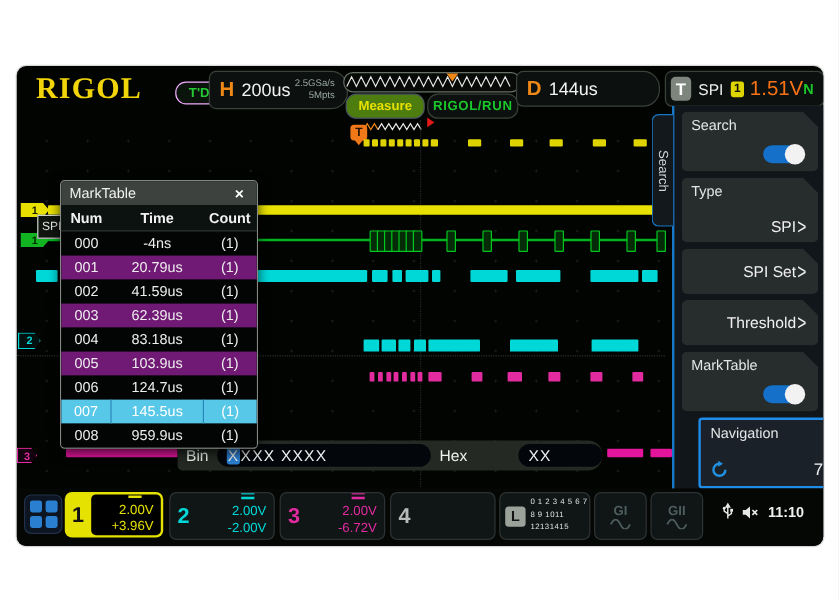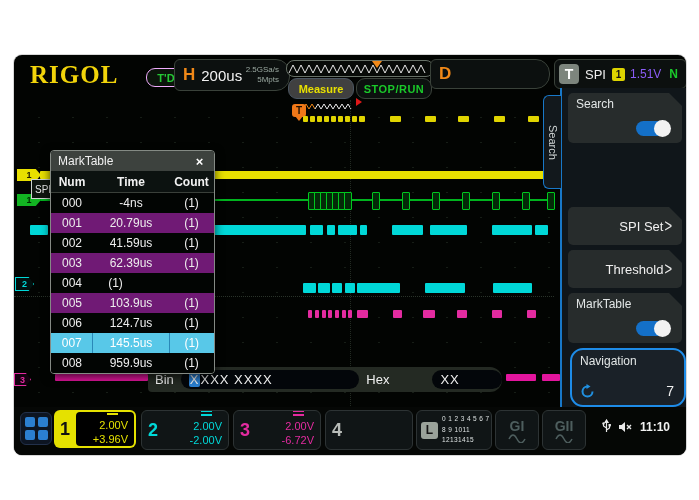--- a/index.html
+++ b/index.html
@@ -9,30 +9,30 @@
   
   .logo{position:absolute;left:16px;top:6px;font-family:"Liberation Serif",serif;font-weight:700;font-size:25px;color:#f2d40a;letter-spacing:1px;}
   .td-badge{position:absolute;left:132px;top:13px;width:38px;height:17px;border-radius:9px;background:#0b140b;border:1px solid #f0abfc;color:#25c935;font-size:11px;font-weight:700;display:flex;align-items:center;justify-content:center;}
   .panel{position:absolute;background:#0c100f;border:1px solid #3a423a;border-radius:6px 14px 14px 6px;display:flex;align-items:center;}
   .h-panel{left:160px;top:4px;width:114px;height:30px;}
   .h-letter,.d-letter{color:#f08818;font-weight:700;font-size:17px;margin:0 6px 0 8px;}
   .tb-val{color:#f2f2f2;font-size:15px;flex:1;}
   .rates{color:#9aa8a0;font-size:8px;text-align:right;line-height:1.25;margin-right:10px;white-space:nowrap;}
   .preview-strip{position:absolute;left:272px;top:5px;width:146px;height:15px;background:#070a07;border:1px solid #667066;border-radius:8px;overflow:hidden;}
   .preview-marker{position:absolute;left:58%;top:0;width:0;height:0;border:5px solid transparent;border-top:7px solid #f08818;}
-  .measure-btn{position:absolute;left:274px;top:23px;width:64px;height:19px;background:#404040;border:1px solid #4a5560;border-radius:9px;color:#e8e000;font-size:11px;font-weight:700;display:flex;align-items:center;justify-content:center;}
+  .measure-btn{position:absolute;left:274px;top:23px;width:64px;height:19px;background:#4d7c0f;border:1px solid #4a5560;border-radius:9px;color:#e8e000;font-size:11px;font-weight:700;display:flex;align-items:center;justify-content:center;}
   .stoprun-btn{position:absolute;left:342px;top:23px;width:74px;height:19px;background:#0c100f;border:1px solid #3a423a;border-radius:9px;color:#1ac82a;font-size:11px;font-weight:700;display:flex;align-items:center;justify-content:center;letter-spacing:.5px;}
   .mini-strip{position:absolute;left:288px;top:42px;width:62px;height:9px;}
   .mini-arrow{position:absolute;right:-2px;top:1px;width:0;height:0;border:4px solid transparent;border-left:6px solid #e01818;}
   .d-panel{left:416px;top:4px;width:118px;height:28px;}
   .t-panel{left:540px;top:4px;width:131px;height:28px;border-radius:6px;}
   .t-block{width:20px;height:20px;margin:0 6px 0 4px;background:#7d857d;border-radius:4px;color:#fff;font-weight:700;font-size:14px;display:flex;align-items:center;justify-content:center;}
   .t-type{color:#eee;font-size:13px;margin-right:6px;}
   .t-src{width:13px;height:13px;background:#ddd400;color:#111;border-radius:2px;font-size:10px;font-weight:700;display:flex;align-items:center;justify-content:center;margin-right:5px;}
-  .t-level{color:#8b5cf6;font-size:12px;flex:1;}
+  .t-level{color:#f97316;font-size:17px;flex:1;}
   .t-slope{color:#1ac82a;font-size:12px;font-weight:700;margin-right:8px;}
 
   
   .wave-area{position:absolute;left:0;top:45px;width:672px;height:308px;background-image:radial-gradient(circle,#161d16 1px,transparent 1px);background-size:34px 25px;background-position:8px 5px;}
   .centerline-h{position:absolute;left:0;top:196px;width:540px;border-top:1px dotted #2a332a;}
   .centerline-v{position:absolute;left:336px;top:0;height:308px;border-left:1px dotted #222a22;}
   .wseg{position:absolute;border-radius:1px;}
   .dtick{position:absolute;border:1px solid #00c81e;background:#042a08;border-radius:1px;}
   .trig-flag{position:absolute;left:278px;top:4px;width:14px;height:13px;background:#f07818;border-radius:3px;color:#201000;font-size:10px;font-weight:700;display:flex;align-items:center;justify-content:center;}
   .trig-flag:after{content:"";position:absolute;left:3px;top:12px;border:4px solid transparent;border-top:5px solid #f07818;}
@@ -72,21 +72,21 @@
   .spanel .plabel{position:absolute;left:8px;top:4px;color:#e2e6e6;font-size:12px;}
   .spanel .pvalue{position:absolute;right:10px;bottom:6px;color:#f0f0f0;font-size:13px;}
   .chev{font-weight:400;display:inline-block;transform:scaleY(1.4);margin-left:1px;}
   .toggle{position:absolute;right:12px;bottom:7px;width:34px;height:15px;border-radius:8px;background:#1470c8;}
   .toggle .knob{position:absolute;right:-1px;top:-1px;width:17px;height:17px;border-radius:50%;background:#f2f2f2;}
   .sp-search{top:5px;height:50px;}
   .sp-type{top:60px;height:54px;}
   .sp-spiset{top:119px;height:38px;}
   .sp-threshold{top:162px;height:38px;}
   .sp-marktable{top:205px;height:50px;}
-  .sp-navigation{top:260px;height:55px;background:#1a2128;border:2px solid #1e8ce8;clip-path:none;border-radius:13px;left:8px;width:112px;}
+  .sp-navigation{top:260px;height:55px;background:#1a2128;border:2px solid #1e8ce8;clip-path:none;border-radius:3px;left:20px;width:112px;}
   .sp-navigation .pvalue{font-size:14px;}
   .nav-knob{position:absolute;left:8px;bottom:6px;width:15px;height:15px;}
   .sp-more{top:320px;height:34px;}
   .sp-center .pvalue{bottom:50%;transform:translateY(50%);}
 
   
   .bottom-bar{position:absolute;left:0;top:352px;width:672px;height:48px;background:#050705;display:flex;align-items:center;}
   .menu-btn{position:absolute;left:6px;top:5px;width:30px;height:31px;background:#0d1522;border:1px solid #22304a;border-radius:6px;display:grid;grid-template-columns:10px 10px;grid-gap:3px;align-content:center;justify-content:center;}
   .menu-btn i{width:10px;height:10px;background:#2b7fd0;border-radius:2px;}
   .chbox{position:absolute;top:3px;height:38px;border-radius:6px;display:flex;align-items:stretch;overflow:hidden;}
@@ -99,21 +99,21 @@
   .ch2{left:127px;width:86px;}.ch2 .num,.ch2 .vals{color:#00d8d8;}
   .ch3{left:219px;width:86px;}.ch3 .num,.ch3 .vals{color:#e32ba0;}
   .ch4{left:311px;width:86px;}.ch4 .num{color:#b8bcb8;}.ch4 .vals{color:#e8e8e8;}
   .dc{display:inline-block;width:11px;margin-right:3px;position:relative;top:-2px;}
   .dc i{display:block;border-top:2px solid currentColor;margin-bottom:2px;}
   .dc i+i{border-top:2px dashed currentColor;}
   .row1{display:flex;align-items:center;flex-direction:column;}
   .lbox{left:402px;width:74px;}
   .lbox .l-badge{width:17px;height:17px;background:#9aa29a;color:#141414;font-weight:700;font-size:12px;border-radius:3px;display:flex;align-items:center;justify-content:center;margin:auto 4px;}
   .l-digits{flex:1;color:#dde2e2;font-size:6.5px;line-height:1.6;letter-spacing:.4px;display:flex;flex-direction:column;justify-content:center;}
-  .gbox{width:42px;color:#4e5e5e;flex-direction:column;align-items:center;justify-content:center;font-size:14px;font-weight:700;display:flex;}
+  .gbox{width:42px;color:#4e5e5e;flex-direction:column;align-items:center;justify-content:center;font-size:11px;font-weight:700;display:flex;}
   .g1{left:481px;}.g2{left:528px;}
   .status-icons{position:absolute;right:16px;top:12px;display:flex;align-items:center;gap:7px;color:#f0f0f0;}
   .clock{font-size:12px;font-weight:700;}
 </style>
 </head>
 <body>
 
 <div class="screen">
 
   <div class="logo">RIGOL</div>
@@ -128,32 +128,33 @@
   </div>
 
   <div class="preview-strip">
     <svg width="144" height="13">
       <path d="M2,11 l4,-8 l4,8 l4,-8 l4,8 l4,-8 l4,8 l4,-8 l4,8 l4,-8 l4,8 l4,-8 l4,8 l4,-8 l4,8 l4,-8 l4,8 l4,-8 l4,8 l4,-8 l4,8 l4,-8 l4,8 l4,-8 l4,8 l4,-8 l4,8 l4,-8 l4,8 l4,-8 l4,8 l4,-8 l4,8 l4,-8 l4,8" fill="none" stroke="#e8e8e8" stroke-width="1"></path>
     </svg>
     <div class="preview-marker"></div>
   </div>
 
   <div class="measure-btn">Measure</div>
-  <div class="stoprun-btn">STOP/RUN</div>
+  <div class="stoprun-btn">RIGOL/RUN</div>
 
   <div class="mini-strip">
     <svg width="54" height="9">
       <path d="M1,7 l3,-5 l3,5 l3,-5 l3,5" fill="none" stroke="#f08818" stroke-width="1"></path>
       <path d="M13,7 l3,-5 l3,5 l3,-5 l3,5 l3,-5 l3,5 l3,-5 l3,5 l3,-5 l3,5 l3,-5 l3,5" fill="none" stroke="#e8e8e8" stroke-width="1"></path>
     </svg>
     <div class="mini-arrow"></div>
   </div>
 
   <div class="panel d-panel">
     <span class="d-letter">D</span>
+    <span class="tb-val">144us</span>
   </div>
 
   <div class="panel t-panel">
     <span class="t-block">T</span>
     <span class="t-type">SPI</span>
     <span class="t-src">1</span>
     <span class="t-level">1.51V</span>
     <span class="t-slope">N</span>
   </div>
 
@@ -257,20 +258,21 @@
           <div class="mt-cell mt-c1">41.59us</div>
           <div class="mt-cell mt-c2">(1)</div>
         </div>
         <div class="mt-row alt">
           <div class="mt-cell mt-c0">003</div>
           <div class="mt-cell mt-c1">62.39us</div>
           <div class="mt-cell mt-c2">(1)</div>
         </div>
         <div class="mt-row">
           <div class="mt-cell mt-c0">004</div>
+          <div class="mt-cell mt-c1">83.18us</div>
           <div class="mt-cell mt-c2">(1)</div>
         </div>
         <div class="mt-row alt">
           <div class="mt-cell mt-c0">005</div>
           <div class="mt-cell mt-c1">103.9us</div>
           <div class="mt-cell mt-c2">(1)</div>
         </div>
         <div class="mt-row">
           <div class="mt-cell mt-c0">006</div>
           <div class="mt-cell mt-c1">124.7us</div>
@@ -302,20 +304,24 @@
   <div class="sidebar">
     <div class="side-tab">Search</div>
 
     <div class="spanel sp-search">
       <span class="plabel">Search</span>
       <span class="toggle">
           <span class="knob"></span>
         </span>
     </div>
 
+    <div class="spanel sp-type">
+      <span class="plabel">Type</span>
+      <span class="pvalue"><span>SPI</span><span class="chev">&gt;</span></span>
+    </div>
 
     <div class="spanel sp-threshold sp-center">
       <span class="pvalue"><span>Threshold</span><span class="chev">&gt;</span></span>
     </div>
 
     <div class="spanel sp-spiset sp-center">
       <span class="pvalue"><span>SPI Set</span><span class="chev">&gt;</span></span>
     </div>
 
     <div class="spanel sp-marktable">

